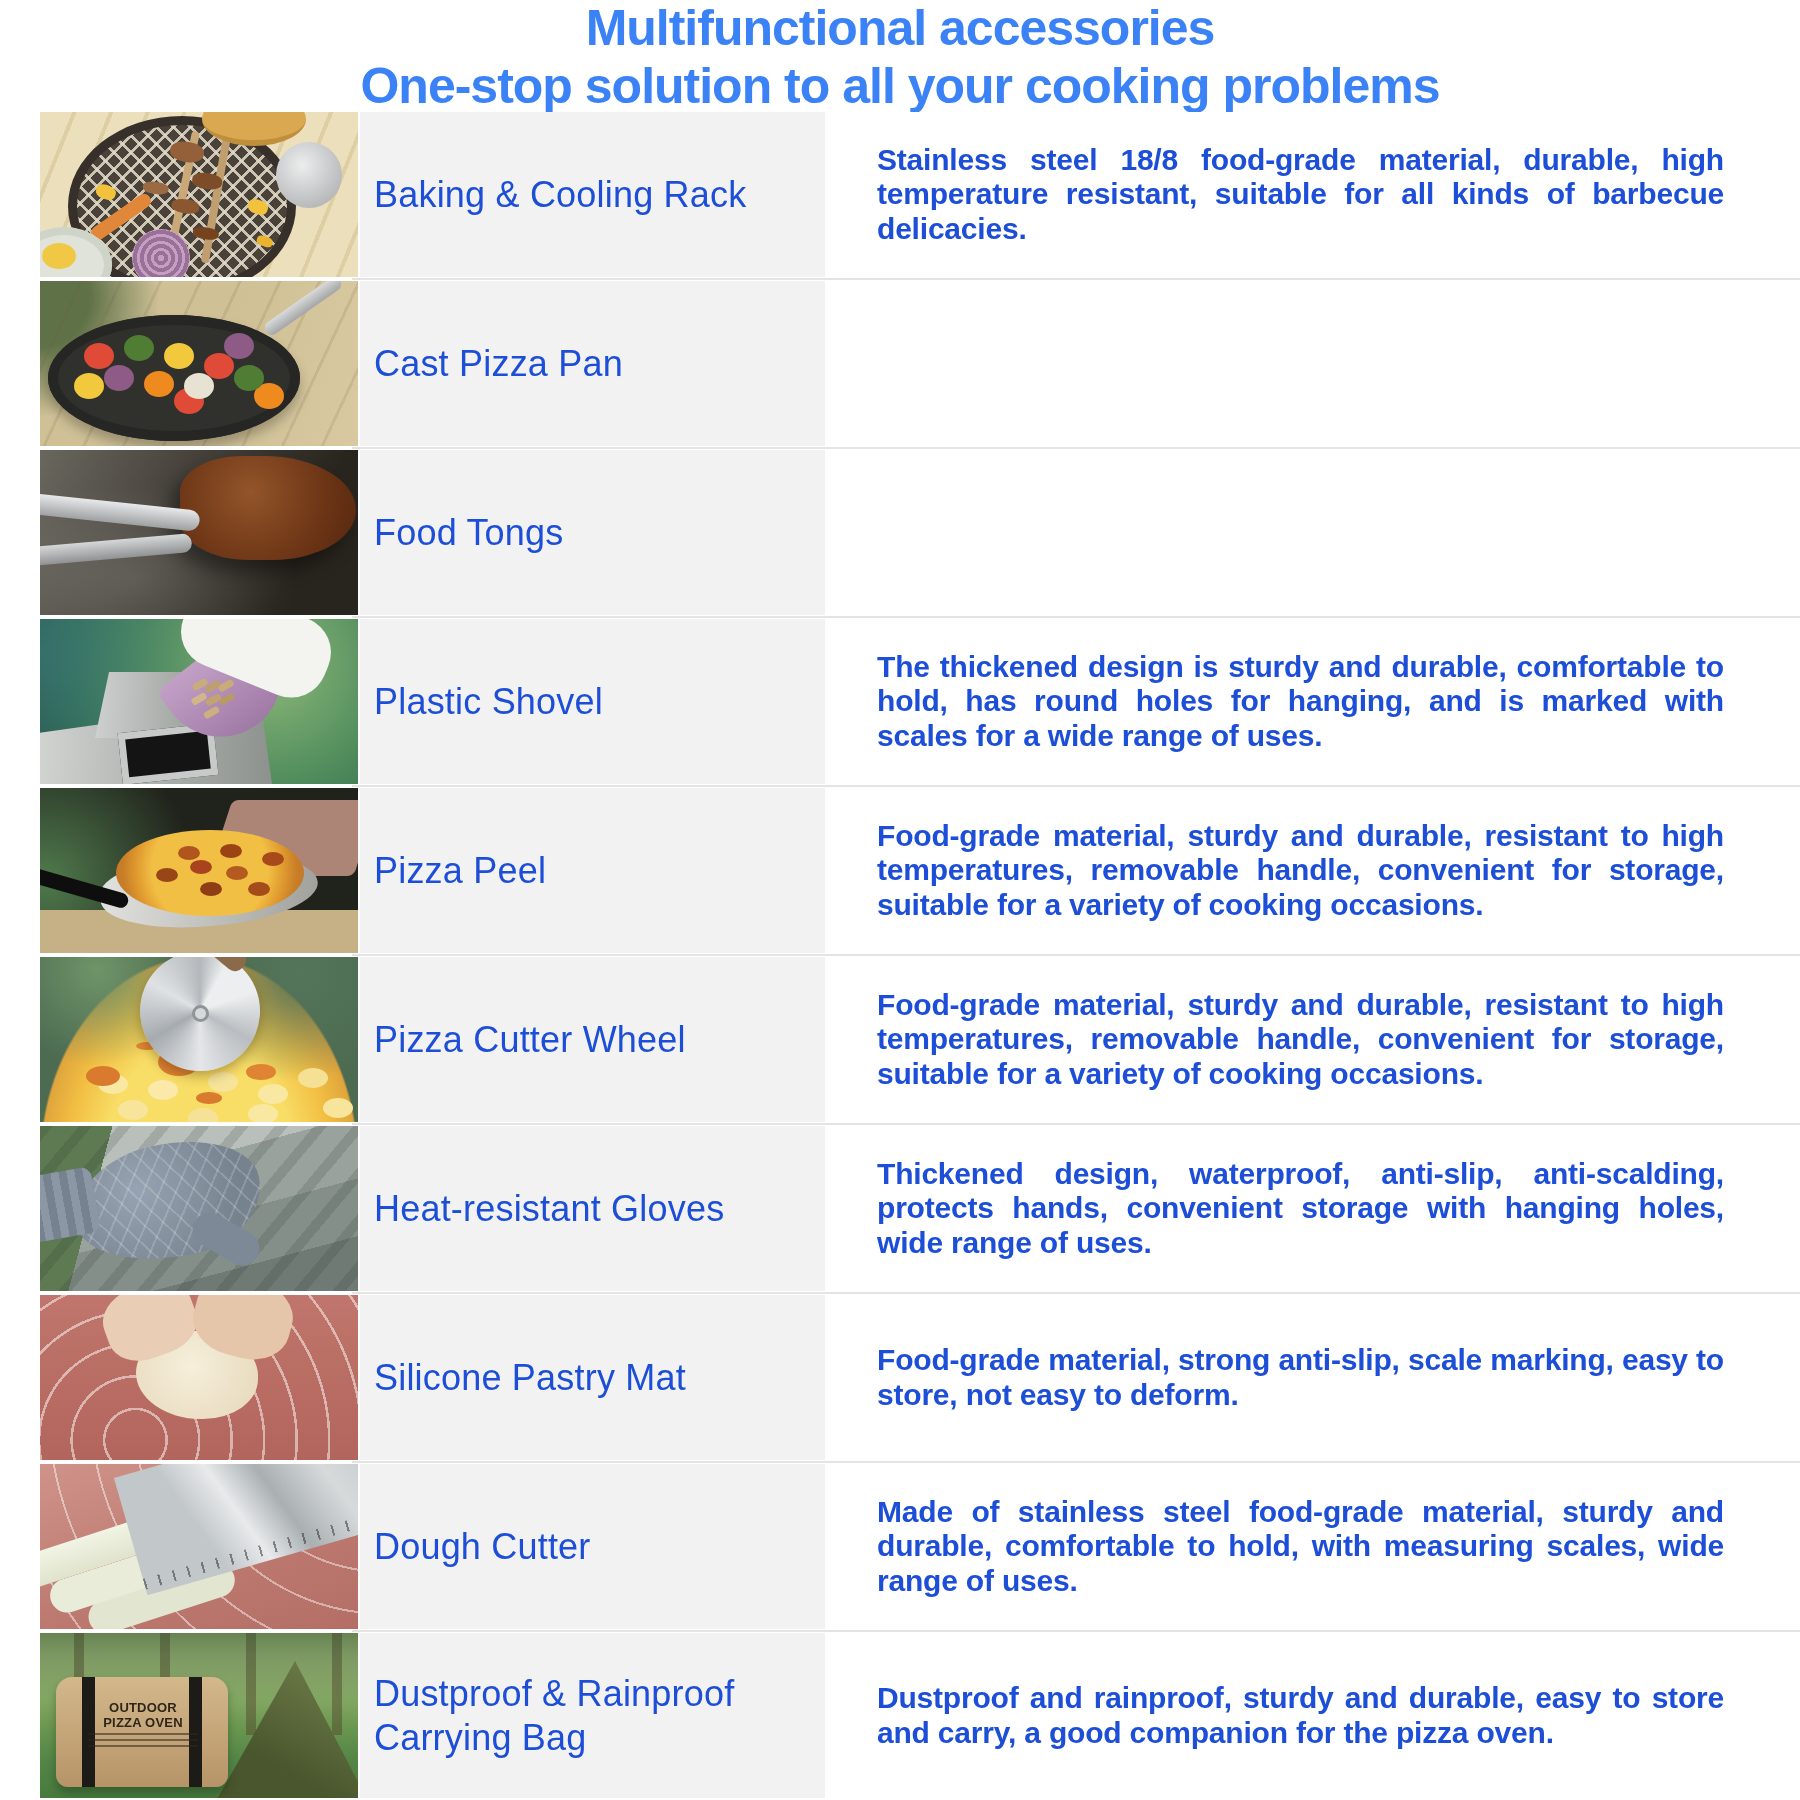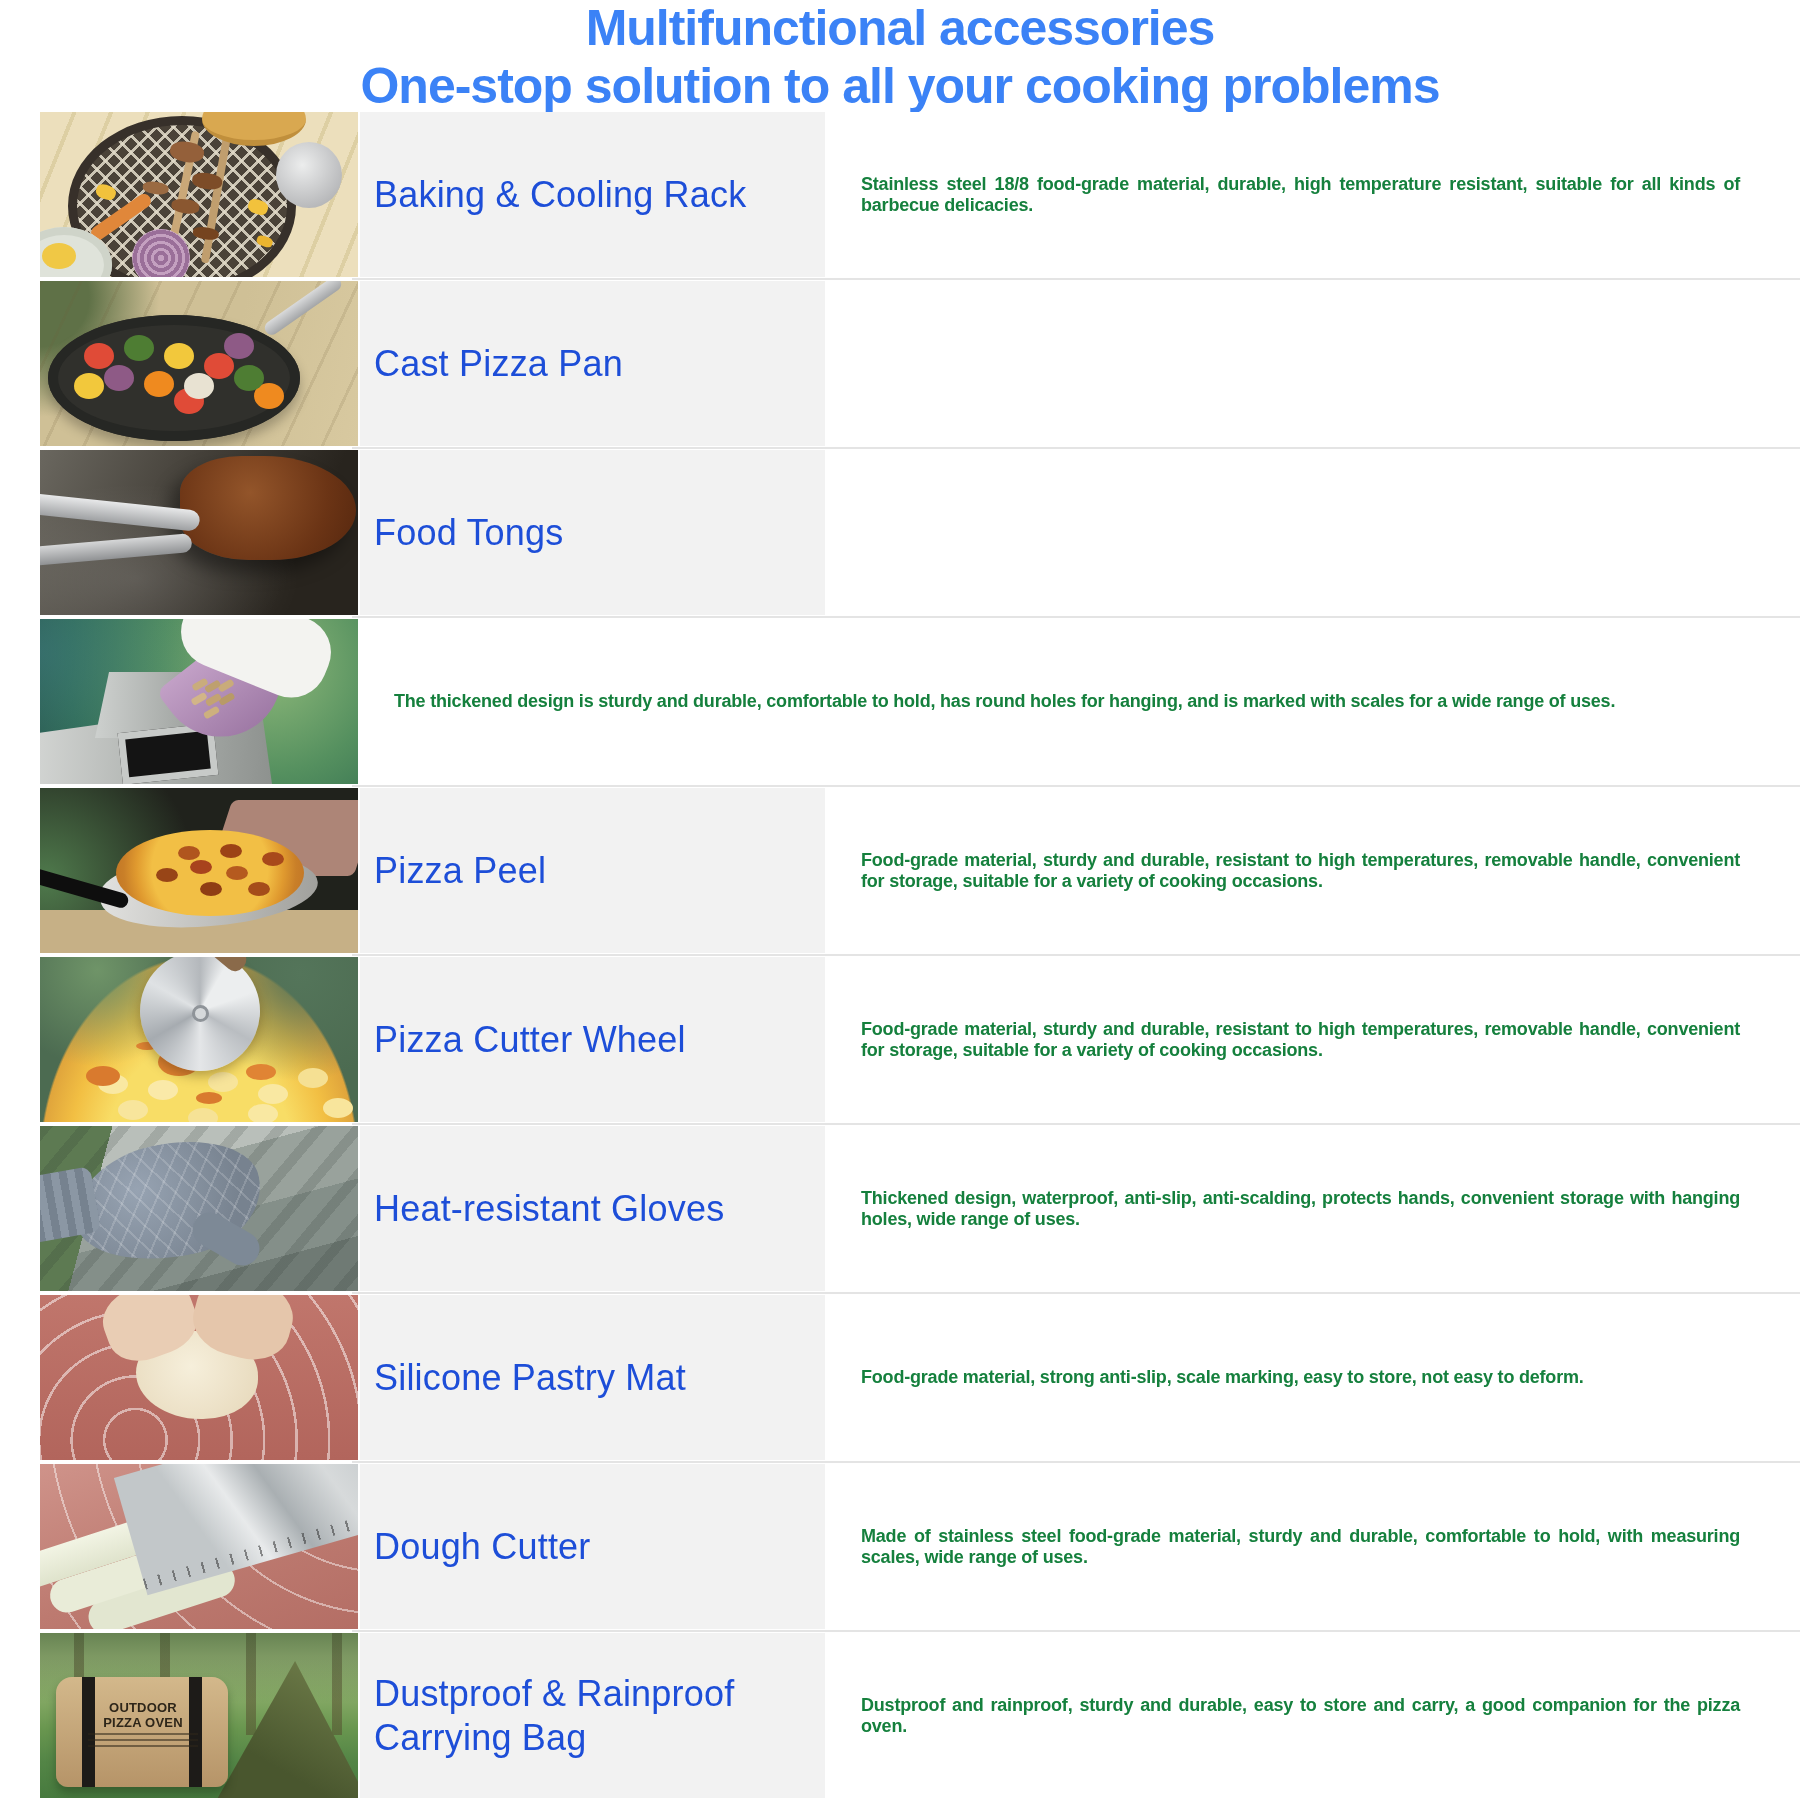--- a/index.html
+++ b/index.html
@@ -12,21 +12,21 @@
   
   .table{padding-left:40px;}
   .row{display:flex;height:165px;margin-bottom:4px;position:relative;}
   .row:last-child{margin-bottom:0;}
   .row + .row::before{content:"";position:absolute;top:-3px;left:312px;right:0;height:2px;background:#e4e4e4;}
   .photo{width:310px;height:100%;flex:none;position:relative;overflow:hidden;padding-left:8px;}
   .photo *{position:absolute;}
   .name-cell{width:465px;flex:none;margin-left:2px;background:#f2f2f2;display:flex;align-items:center;padding-left:14px;box-sizing:border-box;}
   .name-cell span{font-size:36px;font-weight:400;color:#1d4ed8;letter-spacing:.2px;line-height:1.22;}
   .desc-cell{flex:1;display:flex;align-items:center;padding:0 60px 0 36px;background:#fff;}
-  .desc-cell p{margin:0;font-size:18px;font-weight:700;line-height:1.14;letter-spacing:-.2px;color:#15803d;text-align:justify;}
+  .desc-cell p{margin:16px;font-size:30px;font-weight:700;line-height:1.14;letter-spacing:-.2px;color:#1d4ed8;text-align:justify;}
 
   
   .p1{background:repeating-linear-gradient(112deg,#ecdfbc 0 30px,#ddcfa3 30px 34px),#e6dab5;}
   .p1 .grill{left:28px;top:4px;width:228px;height:180px;border-radius:50%;box-sizing:border-box;border:9px solid #37302a;
     background:repeating-linear-gradient(45deg,rgba(226,219,201,.85) 0 2.5px,transparent 2.5px 12px),
                repeating-linear-gradient(-45deg,rgba(226,219,201,.85) 0 2.5px,transparent 2.5px 12px),#4a4238;}
   .p1 .sk1{left:138px;top:18px;width:8px;height:136px;background:#caa878;border-radius:4px;transform:rotate(12deg);}
   .p1 .sk2{left:172px;top:22px;width:8px;height:130px;background:#c09e6e;border-radius:4px;transform:rotate(10deg);}
   .p1 .mt{left:130px;top:30px;width:34px;height:20px;border-radius:45%;background:#94603a;transform:rotate(8deg);
     box-shadow:24px 26px 0 -2px #7d4c28,6px 54px 0 -3px #8a5730,30px 78px 0 -4px #75441f,-26px 40px 0 -4px #9a6a42;}
@@ -196,20 +196,23 @@
 
   <div class="row">
     <div class="photo p4">
       <div class="oven"></div>
       <div class="lid"></div>
       <div class="hop"></div>
       <div class="scoop"></div>
       <div class="pellets"></div>
       <div class="glove"></div>
     </div>
+    <div class="name-cell">
+        <span>Plastic Shovel</span>
+      </div>
     <div class="desc-cell">
         <p>The thickened design is sturdy and durable, comfortable to hold, has round holes for hanging, and is marked with scales for a wide range of uses.</p>
       </div>
   </div>
 
   <div class="row">
     <div class="photo p5">
       <div class="stone"></div>
       <div class="peel"></div>
       <div class="pz"></div>

